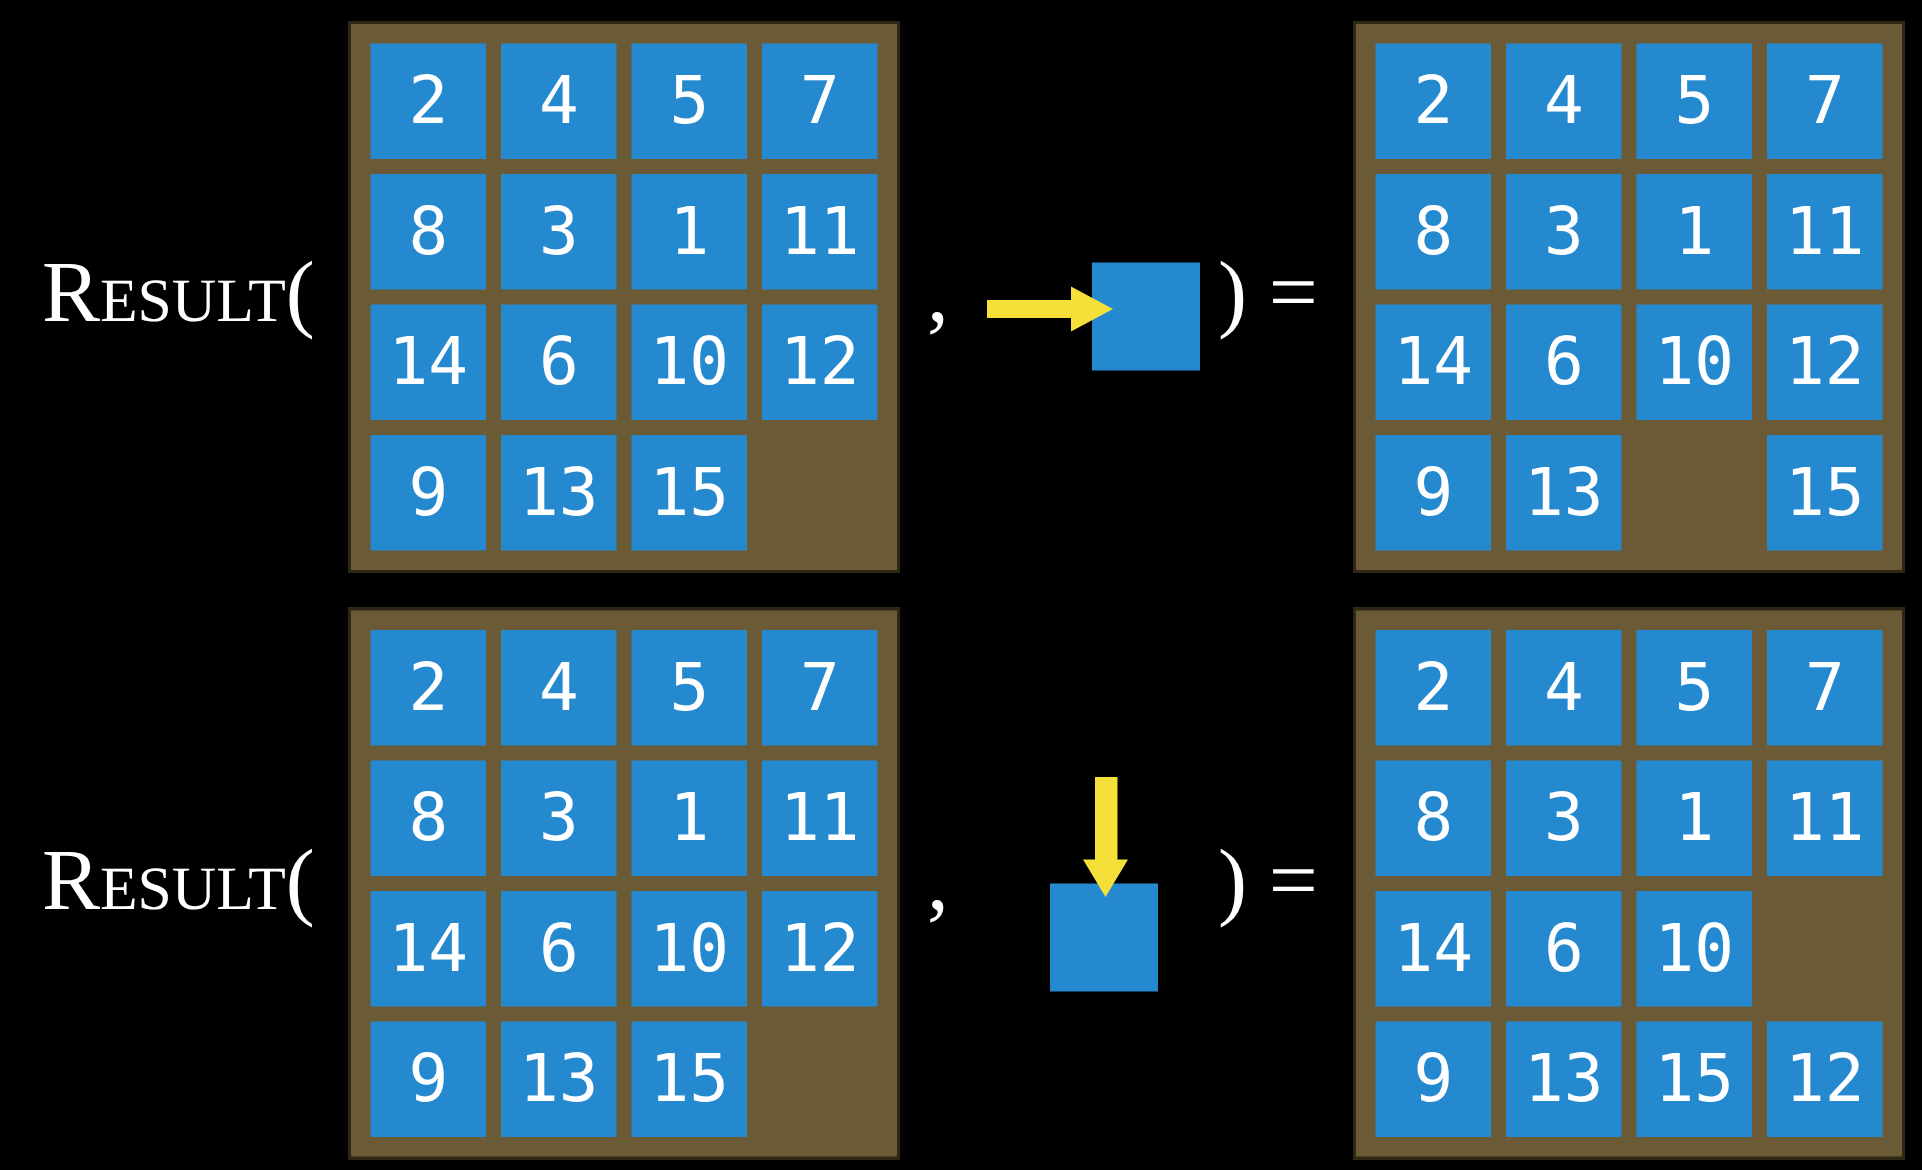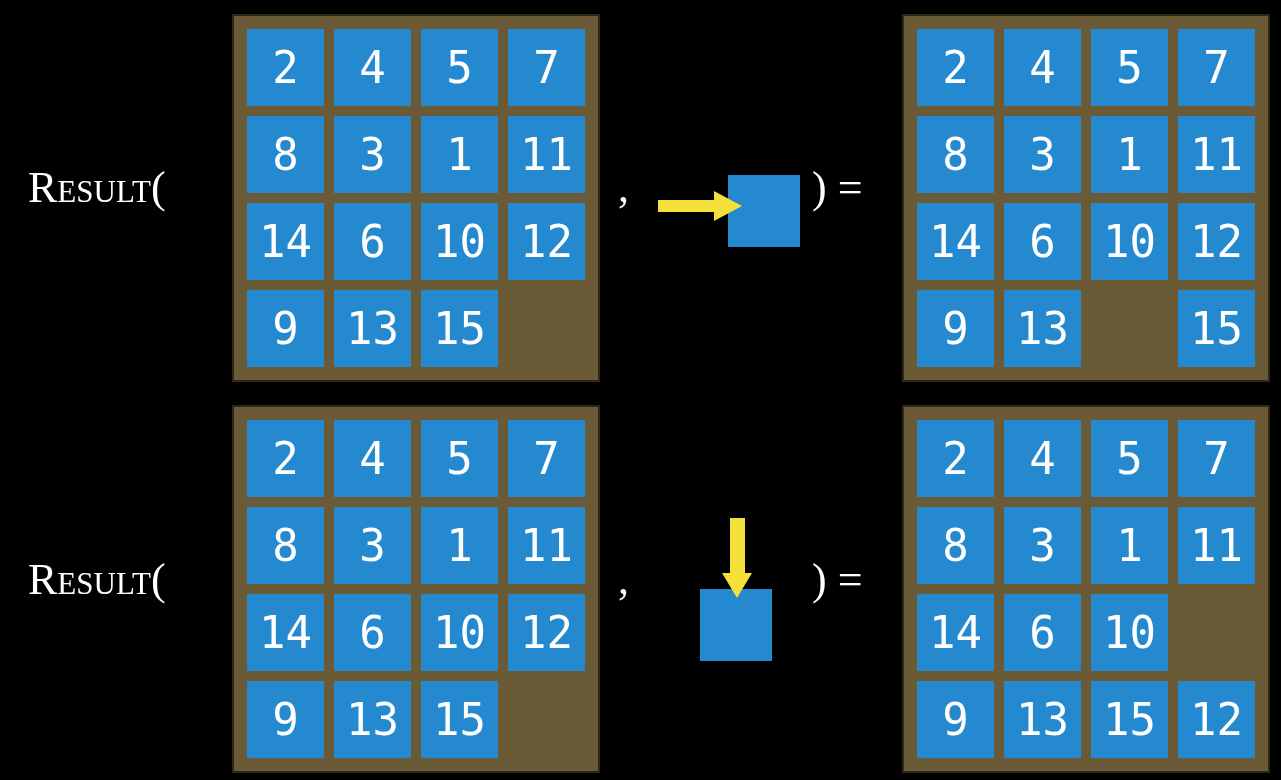--- a/index.html
+++ b/index.html
@@ -16,21 +16,21 @@
     position:relative;
     width:1281px;height:780px;
     background:var(--background);
     overflow:hidden;
     font-family:"Liberation Serif","DejaVu Serif",serif;
   }
   
   .fn-label,.comma,.close{
     position:absolute;
     color:var(--text-white);
-    font-size:44px;
+    font-size:58px;
     line-height:1;
     font-variant:small-caps;
     white-space:pre;
   }
   .comma,.close{font-variant:normal}
   
   .board{
     position:absolute;
     width:368px;height:368px;
     background:var(--frame-brown);

